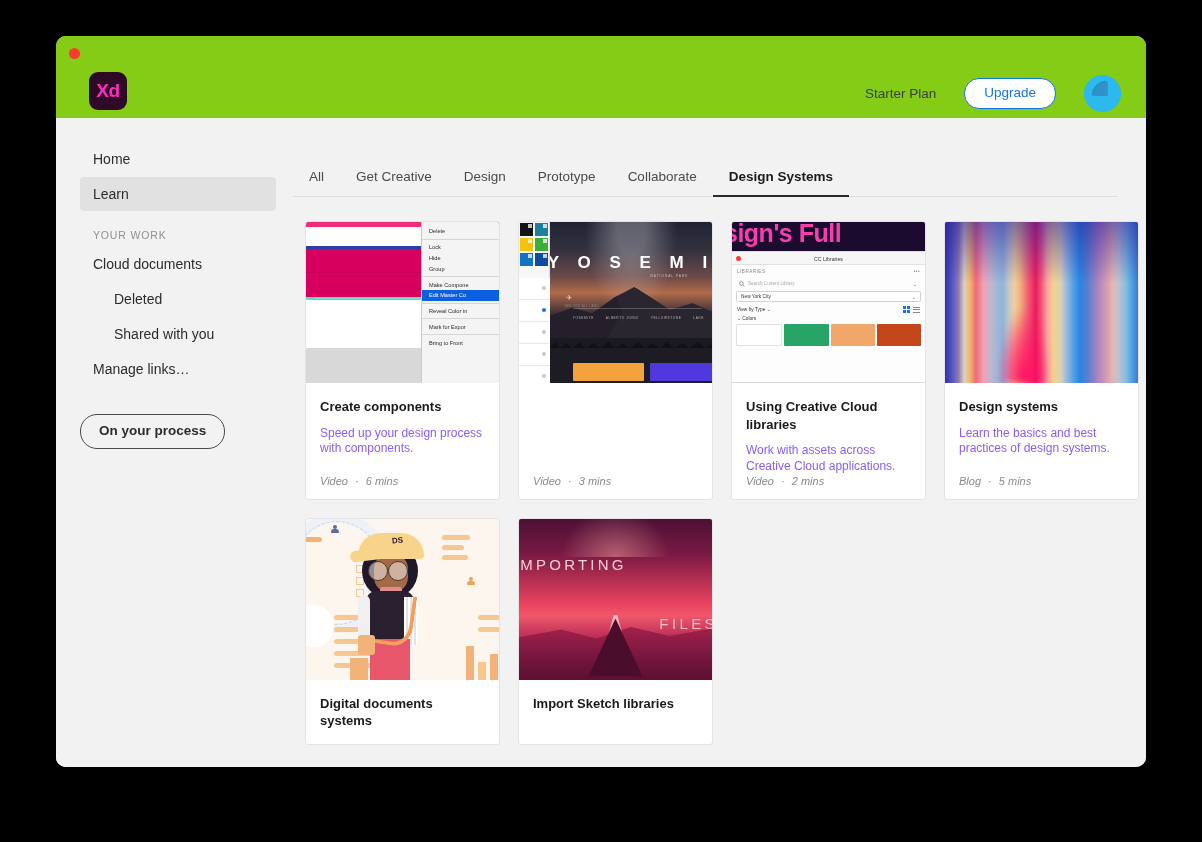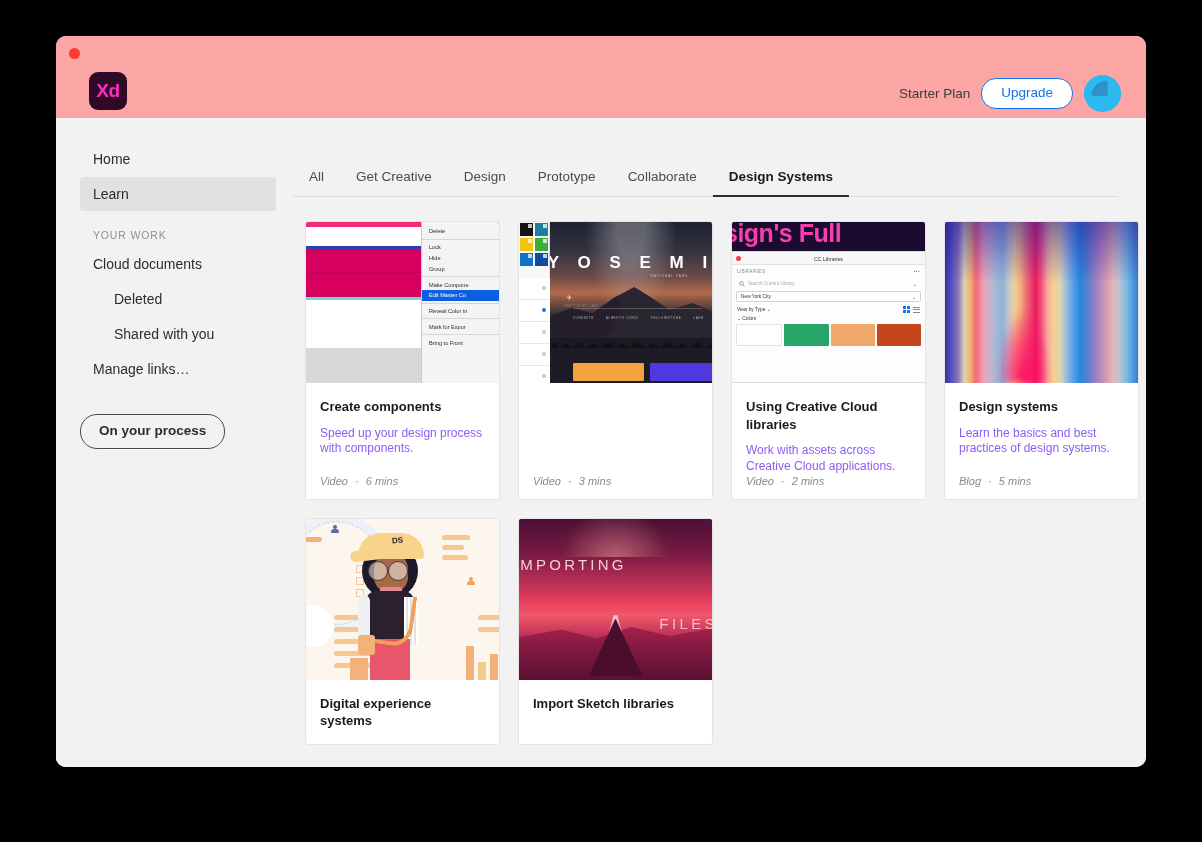--- a/index.html
+++ b/index.html
@@ -15,21 +15,21 @@
     width: 1090px; height: 731px;
     background: #ffffff;
     border-radius: 10px;
     overflow: hidden;
     display: flex;
     flex-direction: column;
   }
   
   #titlebar {
     height: 82px;
-    background: #fca5a5;
+    background: #84cc16;
     position: relative;
     flex: 0 0 auto;
   }
   #close-dot {
     position: absolute; left: 13px; top: 12px;
     width: 11px; height: 11px; border-radius: 50%;
     background: #fb3b30;
   }
   #xd-logo {
     position: absolute; left: 33px; top: 36px;
@@ -37,21 +37,21 @@
     border-radius: 9px;
     background: #2e0a26;
     display: flex; align-items: center; justify-content: center;
     color: #ff2bc2;
     font-size: 19px; font-weight: bold;
     letter-spacing: -0.5px;
     font-family: "Liberation Sans", sans-serif;
   }
   #header-right {
     position: absolute; right: 25px; top: 39px;
-    display: flex; align-items: center; gap: 11px;
+    display: flex; align-items: center; gap: 28px;
   }
   #plan-label {
     font-size: 13.5px; color: #3d3d3d;
   }
   #upgrade-btn {
     border: 1.4px solid #1473e6;
     color: #1473e6;
     background: #fff;
     border-radius: 15px;
     padding: 7px 19px 8px;
@@ -610,21 +610,21 @@
                 <div class="fig-strap"></div>
                 <div class="fig-bag"></div>
                 <div class="fig-cap-brim"></div>
                 <div class="fig-cap"></div>
                 <div class="fig-cap-txt">DS</div>
                 <div class="fig-gl" style="left:62px"></div>
                 <div class="fig-gl" style="left:82px"></div>
               </div>
             </div>
             <div class="card-txt">
-              <div class="card-title">Digital experience systems</div>
+              <div class="card-title">Digital documents systems</div>
               <div class="card-desc"></div>
             </div>
           </div>
 
           <div class="card card-row2">
             <div class="thumb">
               <div class="t6">
                 <div class="t6-sun"></div>
                 <div class="t6-land"></div>
                 <div class="t6-road"></div>

